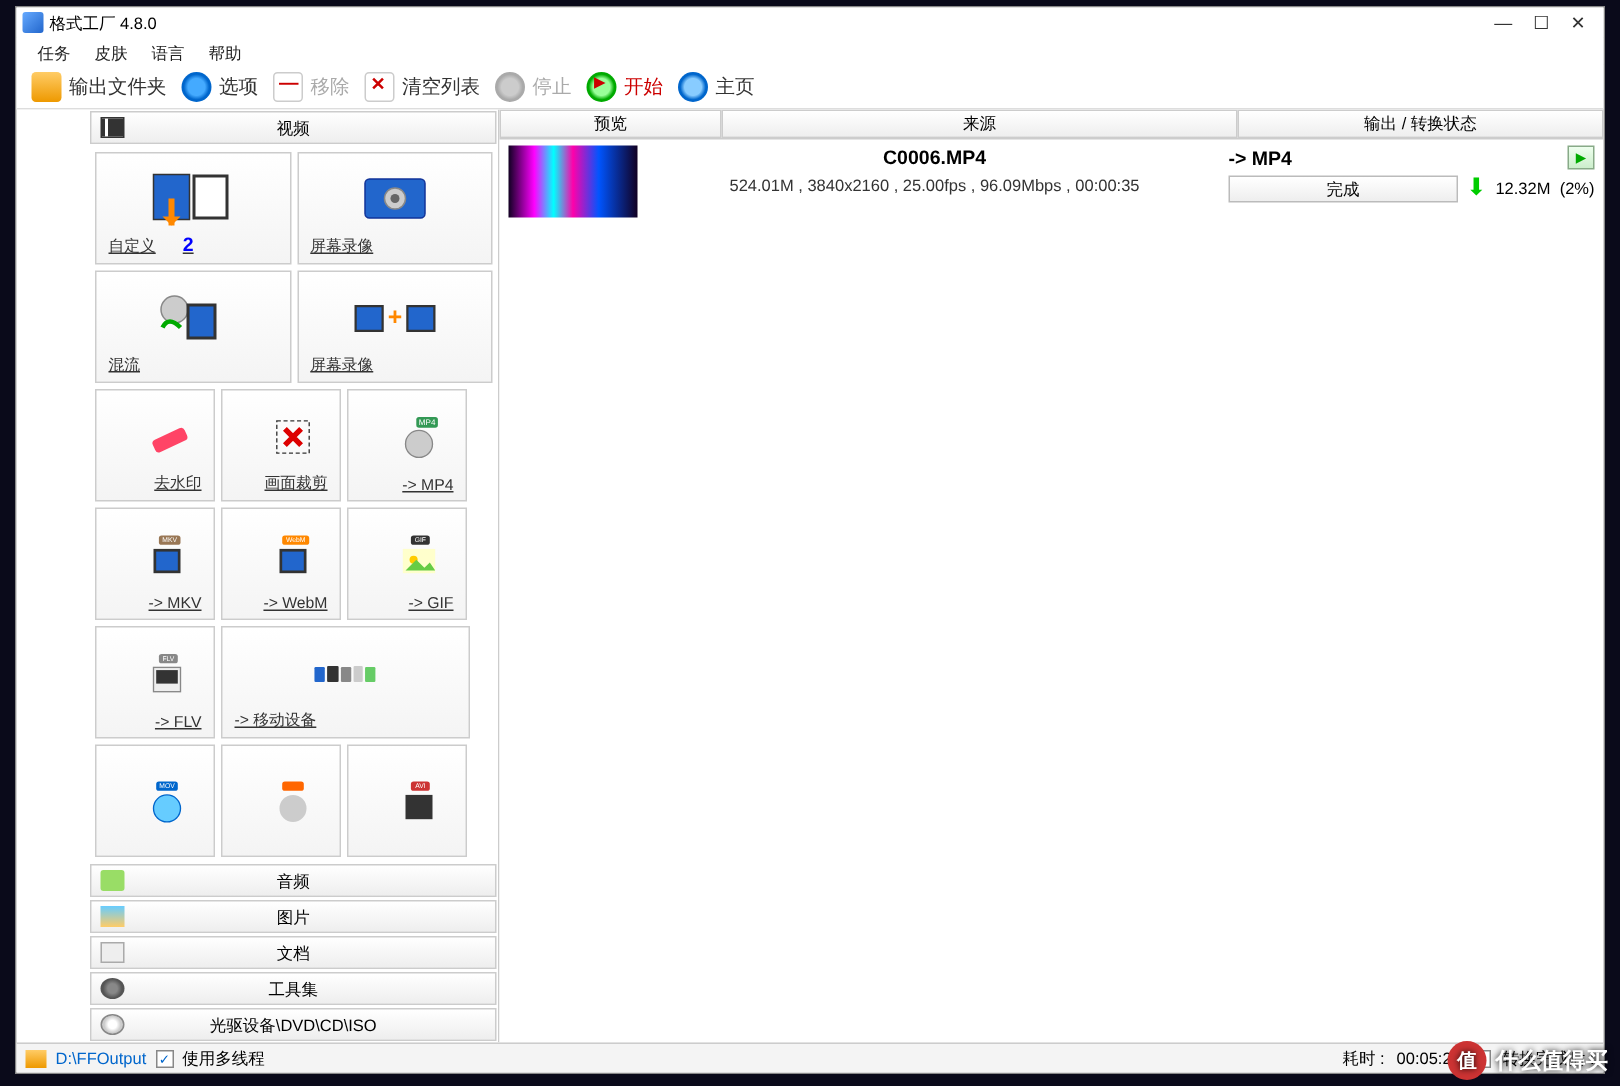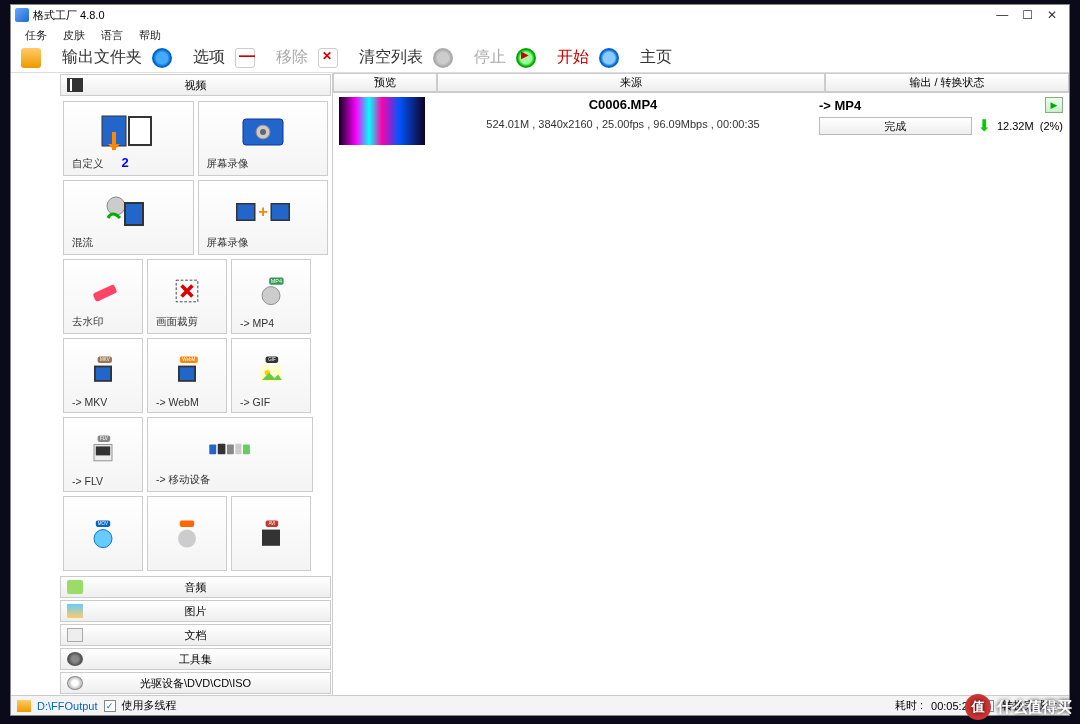--- a/index.html
+++ b/index.html
@@ -4,21 +4,21 @@
 <style>
 * { box-sizing: border-box; margin: 0; padding: 0; font-family: "Microsoft YaHei", sans-serif; }
 body { background: #0a0a1a; width: 1080px; height: 724px; overflow: hidden; }
 .window { position: absolute; left: 10px; top: 4px; width: 1060px; height: 712px; background: #fff; border: 1px solid #888; display: flex; flex-direction: column; }
 .titlebar { height: 20px; display: flex; align-items: center; padding: 0 4px; font-size: 11px; background: #fff; }
 .titlebar .icon-app { width: 14px; height: 14px; background: linear-gradient(135deg,#6af,#26c); border-radius: 2px; margin-right: 4px; }
 .win-controls { margin-left: auto; display: flex; gap: 14px; padding-right: 8px; font-size: 12px; color: #333; }
 .win-controls span { cursor: default; }
 .menubar { height: 18px; display: flex; gap: 16px; padding: 0 14px; font-size: 11px; color: #222; align-items: flex-end; background: #fff; }
 .toolbar { height: 30px; display: flex; align-items: center; gap: 10px; padding: 2px 10px; background: #fff; border-bottom: 1px solid #ddd; }
-.tb-btn { display: flex; align-items: center; gap: 21px; font-size: 16px; color: #333; }
+.tb-btn { display: flex; align-items: center; gap: 5px; font-size: 13px; color: #333; }
 .tb-btn.dim { color: #aaa; }
 .tb-icon { width: 20px; height: 20px; border-radius: 3px; display: inline-block; }
 .ic-folder { background: linear-gradient(#fc6,#e90); }
 .ic-opt { background: radial-gradient(circle,#4af 40%,#06c 60%); border-radius: 50%; }
 .ic-del { background: #fff; border: 1px solid #ccc; position: relative; }
 .ic-del::after { content:"—"; color:#c00; position:absolute; left:3px; top:-2px; font-weight:bold; }
 .ic-clear { background: #fff; border: 1px solid #ccc; position: relative; }
 .ic-clear::after { content:"✕"; color:#c00; position:absolute; left:3px; top:0; font-size:12px; font-weight:bold; }
 .ic-stop { background: radial-gradient(circle,#ccc 40%,#aaa 60%); border-radius:50%; }
 .ic-start { background: radial-gradient(circle,#9f9 40%,#0a0 60%); border-radius:50%; position:relative; }
@@ -32,23 +32,23 @@
 .ci-audio { background: #9d6; border-radius:2px; }
 .ci-pic { background: linear-gradient(#6cf,#fc6); }
 .ci-doc { background: #eee; border:1px solid #aaa; }
 .ci-disc { background: radial-gradient(circle,#fff 30%,#ccc 60%); border-radius:50%; border:1px solid #888; }
 .ci-tool { background: radial-gradient(circle,#888 30%,#555 60%); border-radius:50%; }
 .grid-area { flex: 1; overflow-y: auto; padding: 4px; }
 .grid-area::-webkit-scrollbar { width: 16px; }
 .grid-area::-webkit-scrollbar-track { background: #f0f0f0; }
 .grid-area::-webkit-scrollbar-thumb { background: #ccc; border: 1px solid #aaa; }
 .row { display: flex; gap: 4px; margin-bottom: 4px; }
-.tile { border: 1px solid #ccc; background: linear-gradient(#fff,#f4f4f4); display: flex; flex-direction: column; padding: 6px 8px 4px; font-size: 11px; color: #333; }
+.tile { border: 1px solid #ccc; background: linear-gradient(#fff,#f4f4f4); display: flex; flex-direction: column; padding: 6px 8px 4px; font-size: 11px; color: #333; text-decoration: underline; }
 .tile.big { width: 140px; height: 75px; }
-.tile.sm { width: 80px; height: 75px; }
+.tile.sm { width: 80px; height: 75px; align-items: flex-end; }
 .tile.wide2 { width: 166px; height: 75px; }
 .tile .ticon { flex:1; display:flex; align-items:center; justify-content:center; }
 .tile .tlabel { font-size: 10.5px; }
 .badge { font-size: 13px; color: #00f; font-weight: bold; margin-left: 18px; }
 .ticon svg { width: 46px; height: 36px; }
 .tile.big .ticon svg, .tile.wide .ticon svg { width: 60px; height: 42px; }
 .right { flex: 1; display: flex; flex-direction: column; background: #fff; }
 .cols { height: 20px; display: flex; border-bottom: 1px solid #ccc; }
 .col { border: 1px solid #ccc; font-size: 11px; display: flex; align-items: center; justify-content: center; background: linear-gradient(#fff,#eee); }
 .task-row { display: flex; padding: 4px 6px; font-size: 11px; align-items: flex-start; }
@@ -319,21 +319,21 @@
           <span>工具集</span>
         </div>
       <div class="cat-header">
           <span class="cat-icon ci-disc"></span>
           <span>光驱设备\DVD\CD\ISO</span>
         </div>
     </div>
 
     <div class="right">
       <div class="cols">
-        <div class="col" style="width:104px">预览</div>
+        <div class="col" style="width:148px">预览</div>
         <div class="col" style="flex:1">来源</div>
         <div class="col" style="width:244px">输出 / 转换状态</div>
       </div>
       <div class="task-row">
         <div class="thumb"></div>
         <div class="src-col">
           <div class="src-name">C0006.MP4</div>
           <div class="src-info">524.01M , 3840x2160 , 25.00fps , 96.09Mbps , 00:00:35</div>
         </div>
         <div class="out-col">

